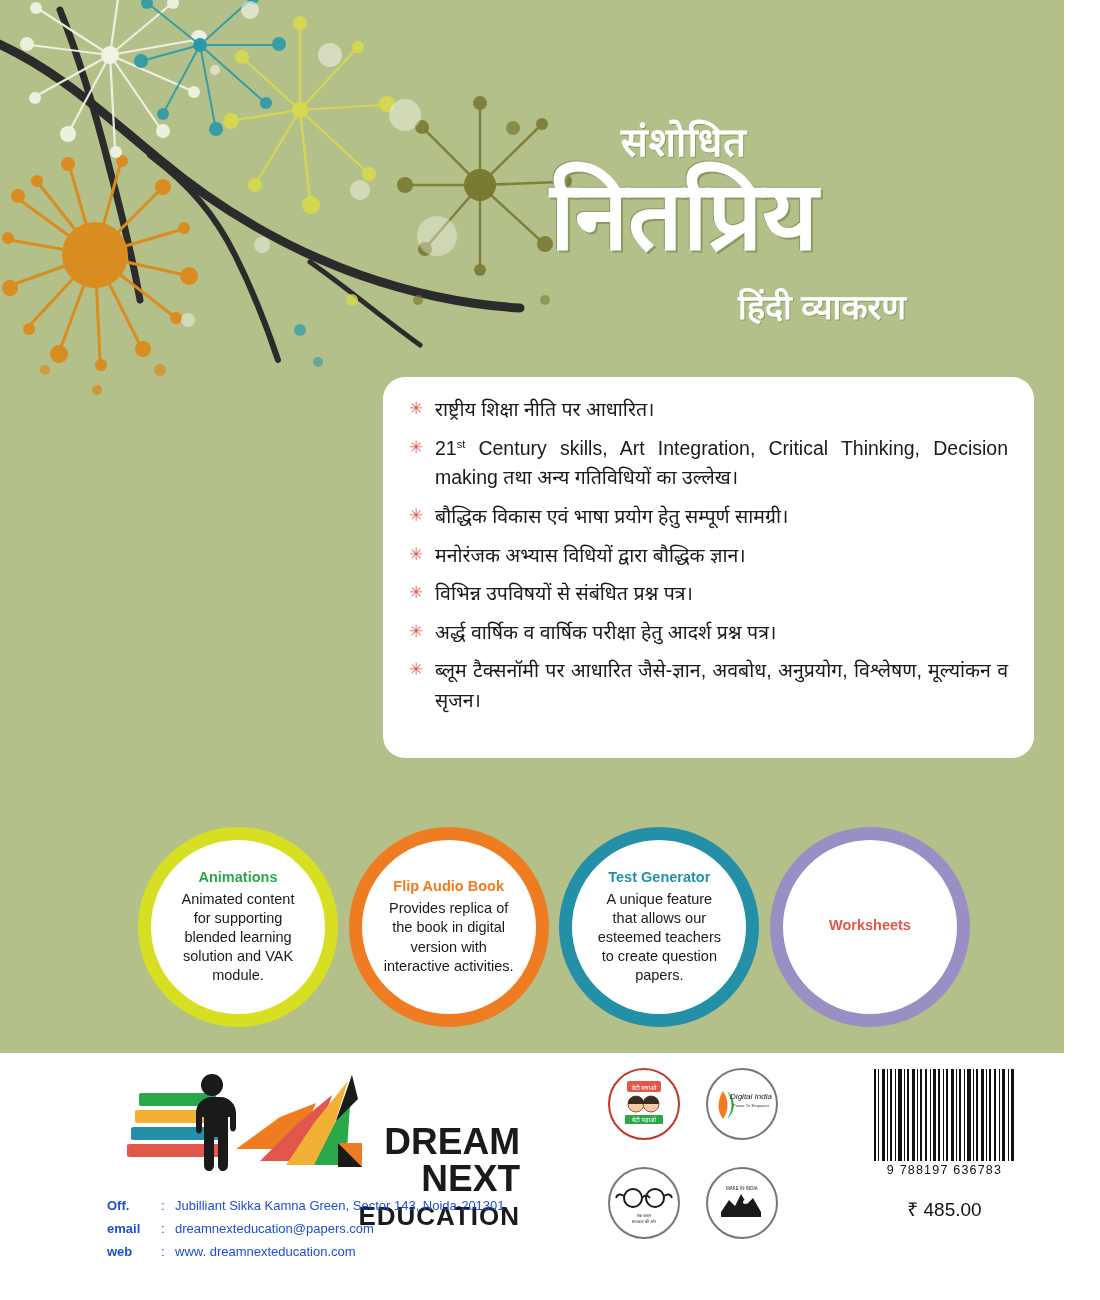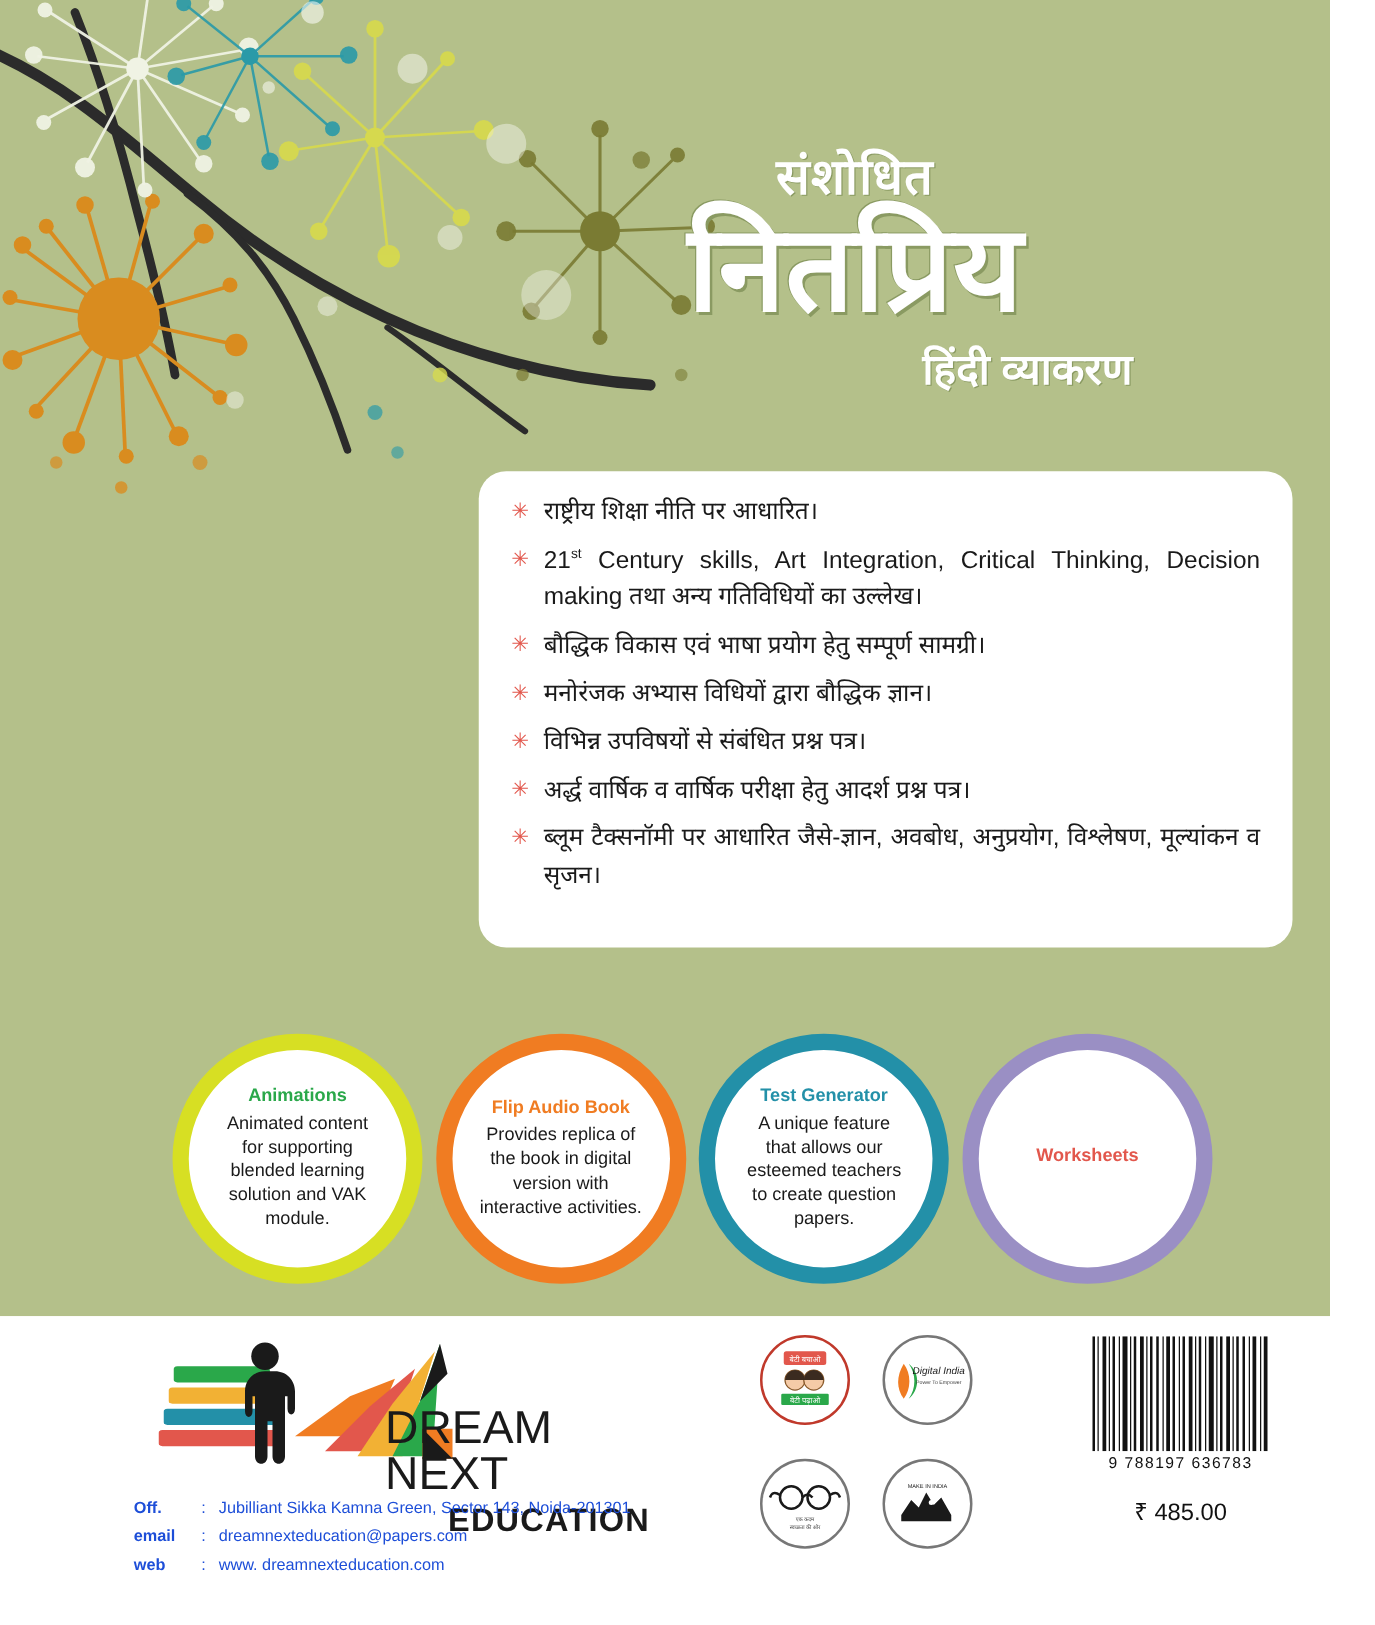--- a/index.html
+++ b/index.html
@@ -63,21 +63,21 @@
     color: #ffffff;
     line-height: 1.05;
     margin-top: 2px;
     text-shadow: 2px 2px 0 #8a9a62, -1px -1px 0 #8a9a62;
   }
   .title-sub {
     font-family: "Liberation Sans", sans-serif;
     font-size: 34px;
     font-weight: bold;
     color: #ffffff;
-    margin-top: 4px;
+    margin-top: 16px;
     text-align: right;
     padding-right: 8px;
     text-shadow: 1px 1px 0 #8a9a62;
   }
   
   .features-card {
     position: absolute;
     left: 383px;
     top: 377px;
     width: 651px;
@@ -165,23 +165,24 @@
     height: 115px;
   }
   .logo-text {
     position: absolute;
     left: 208px;
     top: 58px;
   }
   .logo-dream {
     font-family: "Liberation Sans", sans-serif;
     font-size: 37px;
-    font-weight: normal;
+    font-weight: bold;
     letter-spacing: 0px;
     line-height: 1;
+    text-align: right;
   }
   .logo-dream .w1 { color: #1a1a1a; }
   .logo-dream .w2 { color: #1a1a1a; }
   .logo-edu {
     font-family: "Liberation Sans", sans-serif;
     font-size: 26px;
     font-weight: bold;
     color: #1a1a1a;
     letter-spacing: 1px;
     text-align: right;

